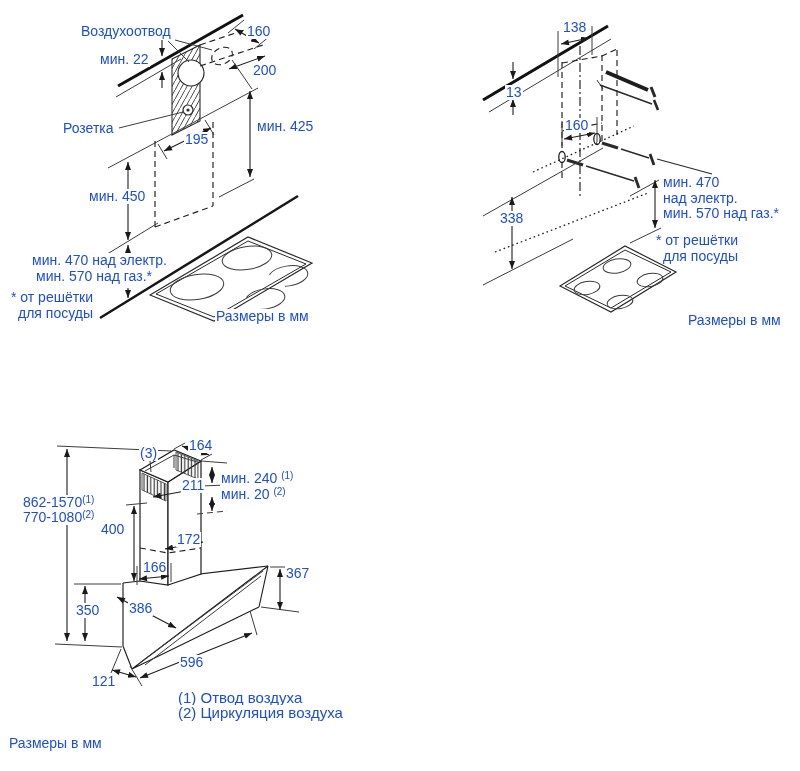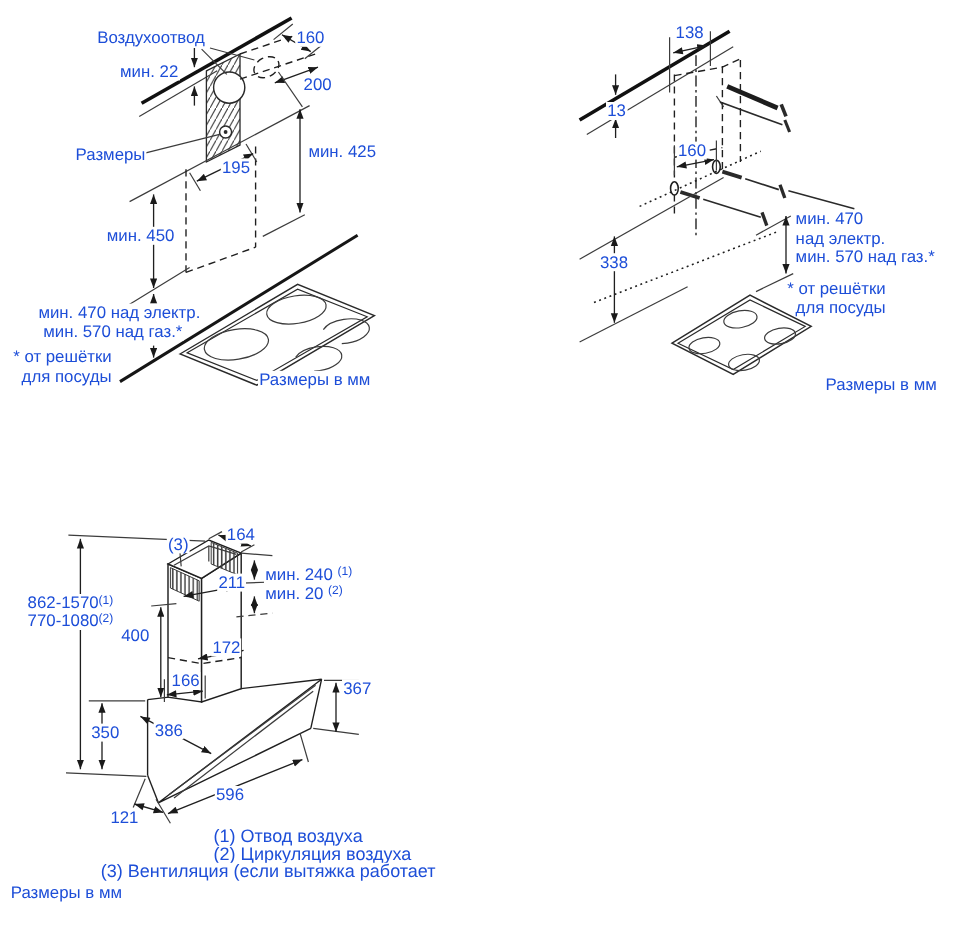--- a/index.html
+++ b/index.html
@@ -180,21 +180,21 @@
     <line class="dim" x1="140" y1="678" x2="252" y2="633"></line>
     <line class="thin" x1="121" y1="649" x2="111" y2="673"></line>
     <line class="dim" x1="112" y1="670" x2="136" y2="677"></line>
   </g>
 </svg>
 
   <span class="lbl" style="left:80px;top:24px">Воздухоотвод</span>
   <span class="lbl" style="left:99px;top:52px">мин. 22</span>
   <span class="lbl" style="left:246px;top:24px">160</span>
   <span class="lbl" style="left:252px;top:63px">200</span>
-  <span class="lbl" style="left:62px;top:121px">Размеры</span>
+  <span class="lbl" style="left:62px;top:121px">Розетка</span>
   <span class="lbl" style="left:184px;top:132px">195</span>
   <span class="lbl" style="left:256px;top:119px">мин. 425</span>
   <span class="lbl" style="left:88px;top:189px">мин. 450</span>
   <span class="lbl" style="left:31px;top:253px">мин. 470 над электр.</span>
   <span class="lbl" style="left:35px;top:269px">мин. 570 над газ.*</span>
   <span class="lbl" style="left:10px;top:290px">* от решётки</span>
   <span class="lbl" style="left:17px;top:306px">для посуды</span>
   <span class="lbl" style="left:215px;top:309px">Размеры в мм</span>
 
   <span class="lbl" style="left:562px;top:20px">138</span>
@@ -218,16 +218,15 @@
   <span class="lbl" style="left:100px;top:522px">400</span>
   <span class="lbl" style="left:176px;top:532px">172</span>
   <span class="lbl" style="left:142px;top:560px">166</span>
   <span class="lbl" style="left:285px;top:566px">367</span>
   <span class="lbl" style="left:75px;top:603px">350</span>
   <span class="lbl" style="left:128px;top:601px">386</span>
   <span class="lbl" style="left:179px;top:655px">596</span>
   <span class="lbl" style="left:91px;top:674px">121</span>
   <span class="lbl s13" style="left:177px;top:690px">(1) Отвод воздуха</span>
   <span class="lbl s13" style="left:177px;top:705px">(2) Циркуляция воздуха</span>
-  <span class="lbl s13" style="left:83px;top:719px">(3) Вентиляция (если вытяжка работает</span>
   <span class="lbl" style="left:8px;top:736px">Размеры в мм</span>
 
 </div>
 
 </body></html>

